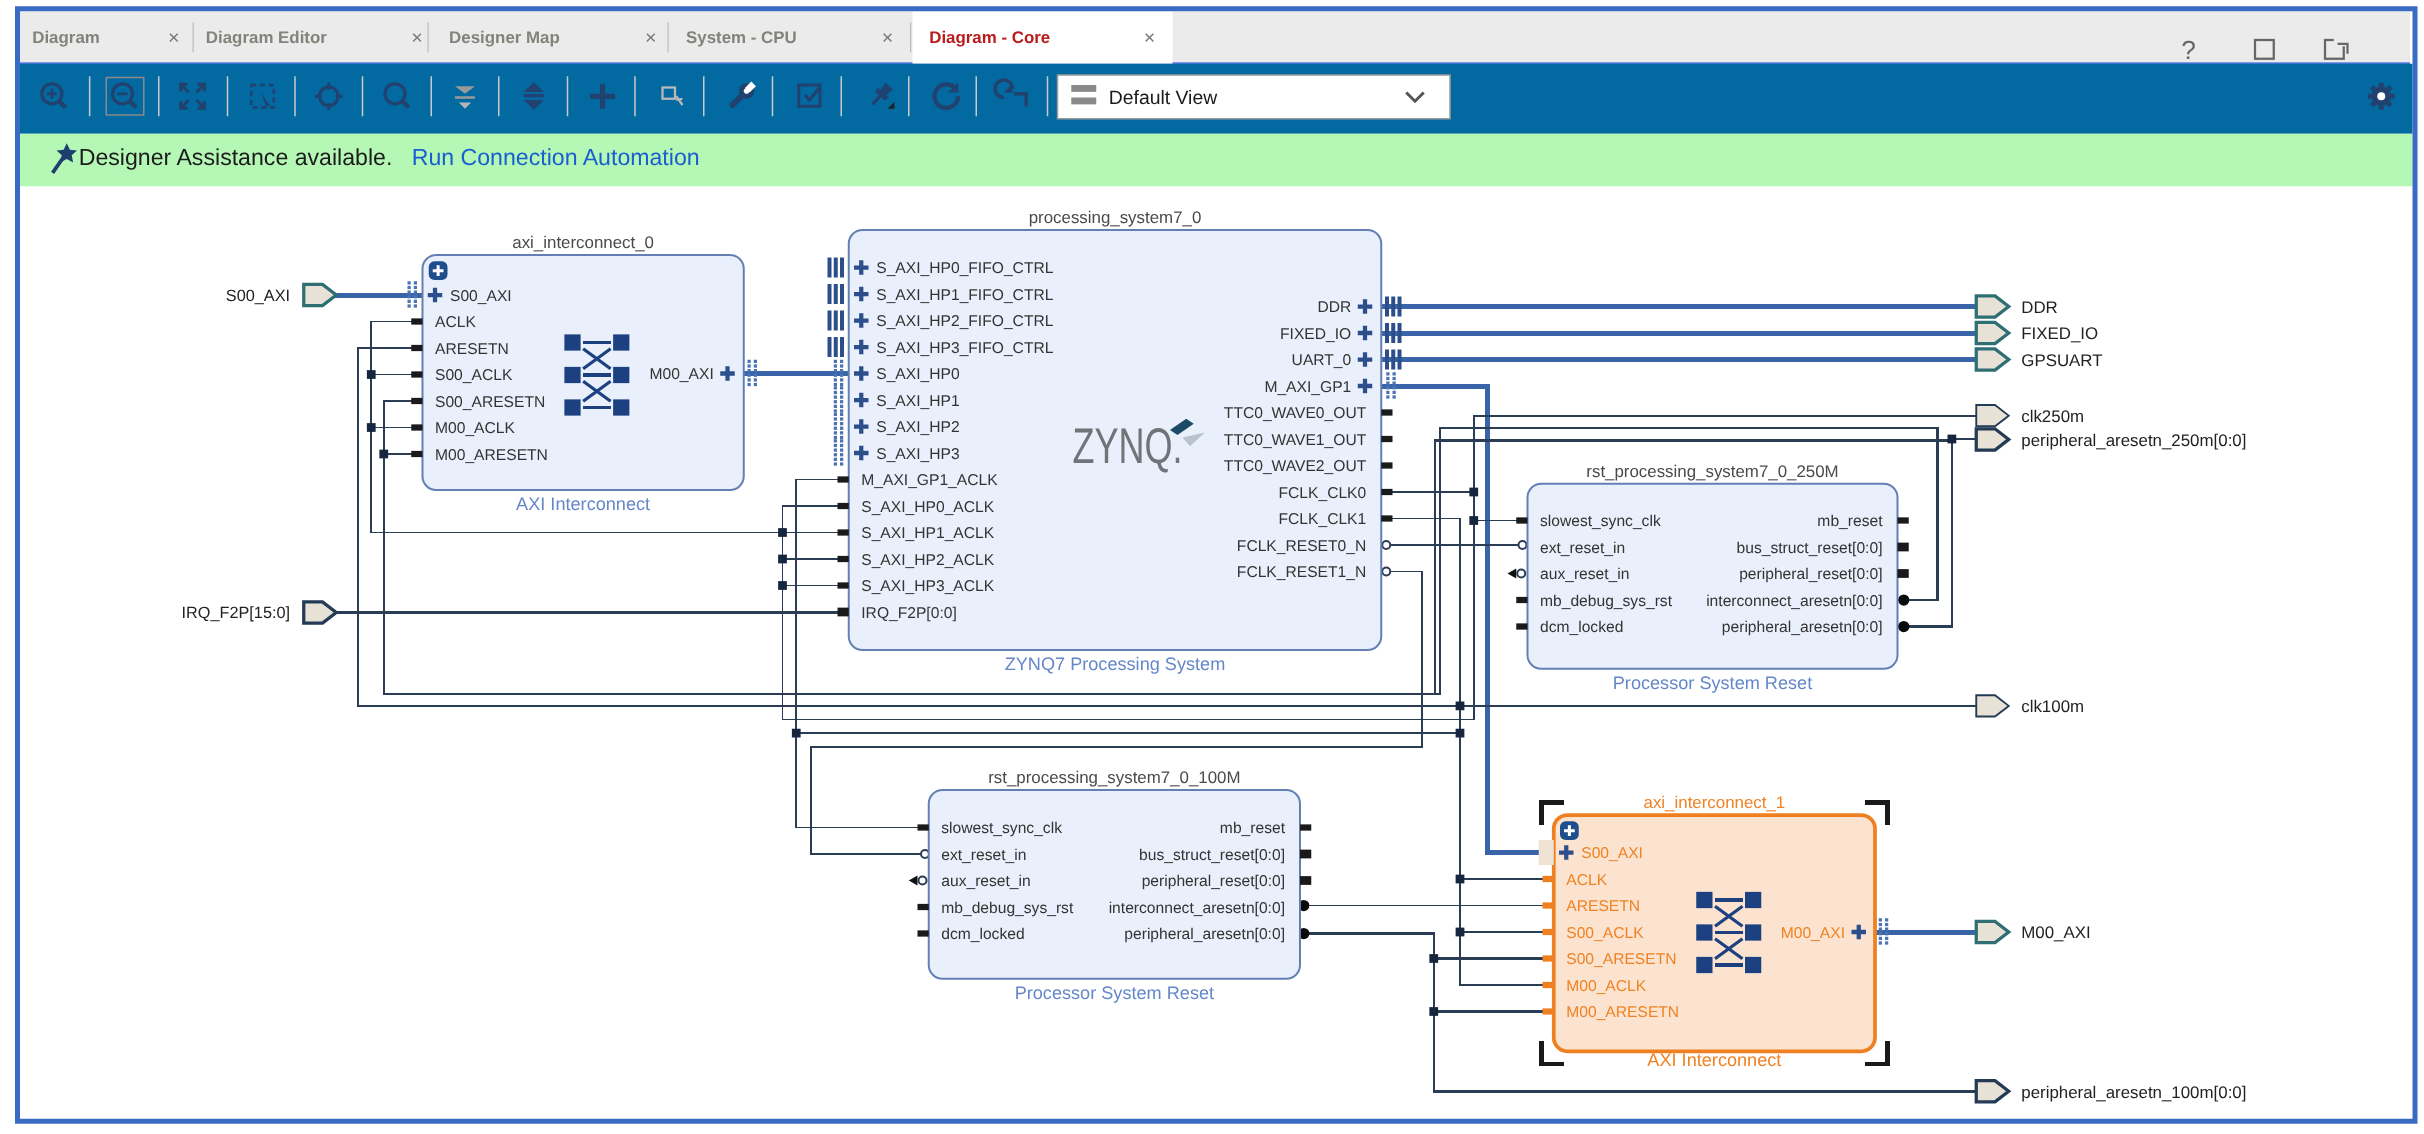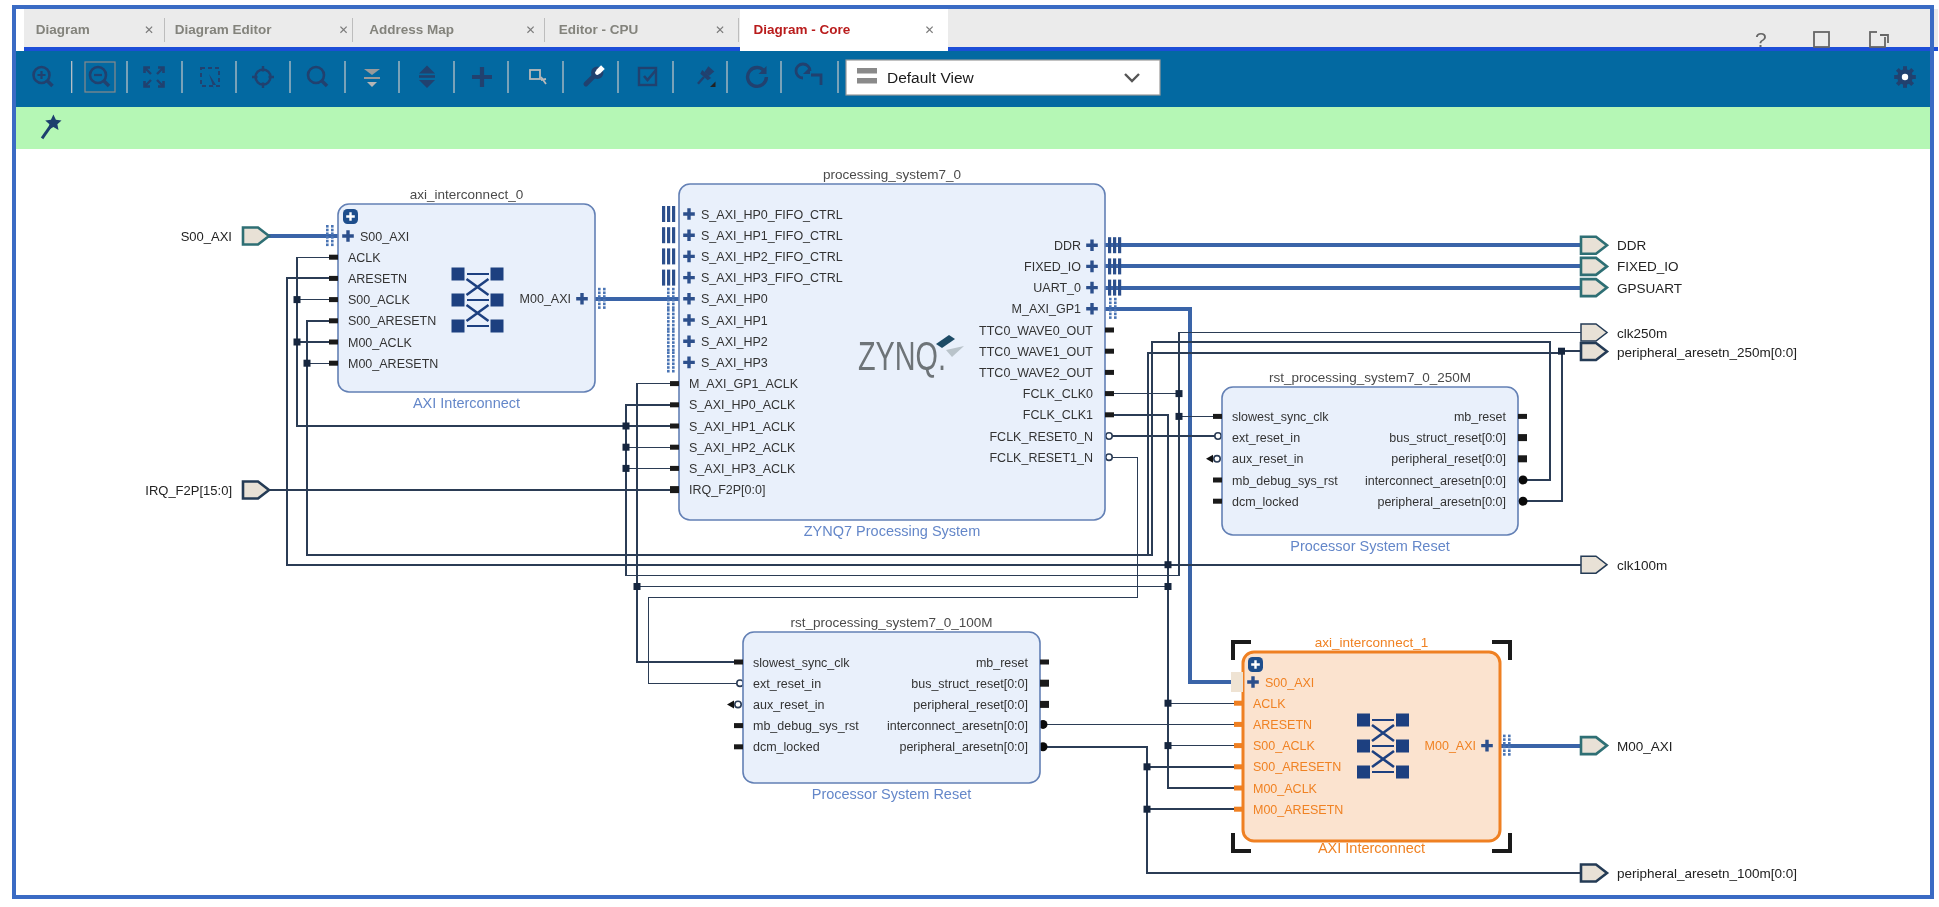--- a/index.html
+++ b/index.html
@@ -1,41 +1,41 @@
 <!DOCTYPE html>
 <html><head><meta charset="utf-8"><style>
 html,body{margin:0;padding:0;width:1939px;height:907px;background:#fff;overflow:hidden;
   font-family:"Liberation Sans", sans-serif;}
 .abs{position:absolute;}
 #frame{left:12px;top:5px;width:1922px;height:894px;border:4.5px solid #3a6bc4;box-sizing:border-box;z-index:50;pointer-events:none;}
-#tabs{left:24px;top:9px;width:1914px;height:42px;background:#ebebeb;border-bottom:4px solid #1d4ed8;box-sizing:border-box;}
+#tabs{left:14px;top:9px;width:1914px;height:42px;background:#ebebeb;border-bottom:1px solid #1d4ed8;box-sizing:border-box;}
 .tab{position:absolute;top:0;height:42px;line-height:42px;font-size:13.5px;font-weight:bold;color:#83837c;white-space:pre;}
 .x{position:absolute;top:0;height:42px;line-height:42px;color:#7a7a7a;font-size:12px;}
 .sep{position:absolute;top:9px;height:24px;width:1px;background:#bdbdbd;}
 #activetab{position:absolute;left:715.7px;top:0;width:208px;height:42px;background:#fff;}
 
 #toolbar{left:16px;top:51px;width:1914px;height:56px;background:#0369a1;}
 #banner{left:16px;top:107px;width:1914px;height:42px;background:#b5f7b5;}
 #banner .t{position:absolute;left:47px;top:8px;font-size:18.5px;color:#1c1c1c;}
 #banner .lnk{color:#1a5fd0;}
 #canvas{left:16px;top:150px;width:1913px;height:744px;background:#fff;}
 svg text{font-family:"Liberation Sans", sans-serif;}
 </style></head><body>
 <div class="abs" id="tabs">
   <div id="activetab"></div>
   <div class="tab" style="left:11.8px">Diagram</div>
     <div class="x" style="left:120px">✕</div>
   <div class="sep" style="left:139.6px"></div>
   <div class="tab" style="left:150.7px">Diagram Editor</div>
     <div class="x" style="left:314.5px">✕</div>
   <div class="sep" style="left:327.6px"></div>
-  <div class="tab" style="left:345.3px">Address Map</div>
+  <div class="tab" style="left:345.3px">Designer Map</div>
     <div class="x" style="left:501.5px">✕</div>
   <div class="sep" style="left:519.7px"></div>
-  <div class="tab" style="left:534.8px">Editor - CPU</div>
+  <div class="tab" style="left:534.8px">System - CPU</div>
     <div class="x" style="left:691px">✕</div>
   <div class="sep" style="left:714.2px"></div>
   <div class="tab" style="left:729.4px;color:#b91c1c">Diagram - Core</div>
     <div class="x" style="left:900.6px">✕</div>
   <svg id="winicons2" width="160" height="42" viewBox="0 0 160 42" style="position:absolute;left:1715px;top:0">
   <text x="16" y="38" font-size="21" fill="#666" font-family="Liberation Sans, sans-serif">?</text>
   <rect x="75" y="23" width="15" height="15" fill="none" stroke="#666" stroke-width="1.8"></rect>
   <rect x="131" y="23" width="15" height="15" fill="none" stroke="#666" stroke-width="1.8"></rect>
   <rect x="138" y="20" width="12" height="8" fill="#ebebeb"></rect>
   <path d="M141,26 H149 V34" fill="none" stroke="#666" stroke-width="1.8"></path>
@@ -146,20 +146,21 @@
 <rect x="-2" y="-10.8" width="4" height="4.6" fill="#21416f" transform="rotate(225)"></rect>
 <rect x="-2" y="-10.8" width="4" height="4.6" fill="#21416f" transform="rotate(270)"></rect>
 <rect x="-2" y="-10.8" width="4" height="4.6" fill="#21416f" transform="rotate(315)"></rect>
 </g>
 </svg></div>
 <div class="abs" id="banner">
    <svg width="34" height="34" style="position:absolute;left:17px;top:3px" viewBox="0 0 30 30">
      <path d="M8,25 L17,12" stroke="#1d3f6e" stroke-width="2.6"></path>
      <path d="M18,4 l2.2,4.6 5,0.6 -3.7,3.4 1,5 -4.5,-2.5 -4.5,2.5 1,-5 -3.7,-3.4 5,-0.6 Z" fill="#1d3f6e"></path>
    </svg>
+   <div class="t">Designer Assistance available.&nbsp; &nbsp;<span class="lnk">Run Connection Automation</span></div>
 </div>
 <div class="abs" id="canvas"><svg width="1913" height="744" viewBox="16 150 1913 744">
 <path d="M266,236 H338" stroke="#3a64a8" stroke-width="4" fill="none" shape-rendering="crispEdges"></path>
 <path d="M595,298.8 H679" stroke="#3a64a8" stroke-width="4" fill="none" shape-rendering="crispEdges"></path>
 <path d="M1105,245.2 H1581" stroke="#3a64a8" stroke-width="4" fill="none" shape-rendering="crispEdges"></path>
 <path d="M1105,266.4 H1581" stroke="#3a64a8" stroke-width="4" fill="none" shape-rendering="crispEdges"></path>
 <path d="M1105,287.59999999999997 H1581" stroke="#3a64a8" stroke-width="4" fill="none" shape-rendering="crispEdges"></path>
 <path d="M1105,308.79999999999995 H1190 V682 H1243" stroke="#3a64a8" stroke-width="4" fill="none" shape-rendering="crispEdges"></path>
 <path d="M1500,745.6 H1581" stroke="#3a64a8" stroke-width="4" fill="none" shape-rendering="crispEdges"></path>
 <path d="M338,257.2 H297 V426 H679" stroke="#2b3c55" stroke-width="1.4" fill="none" shape-rendering="crispEdges"></path>

